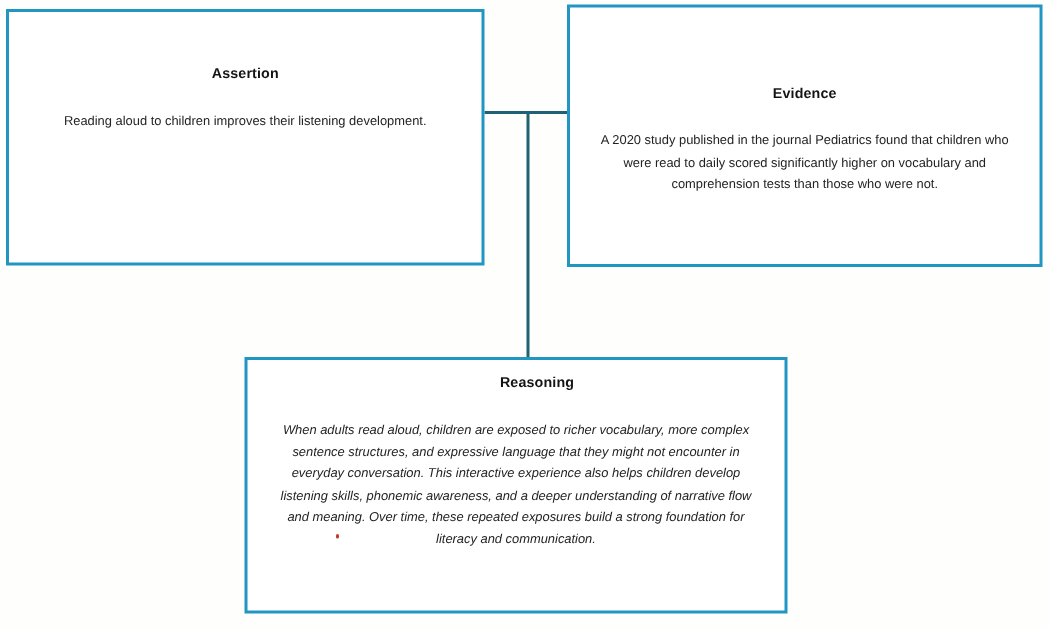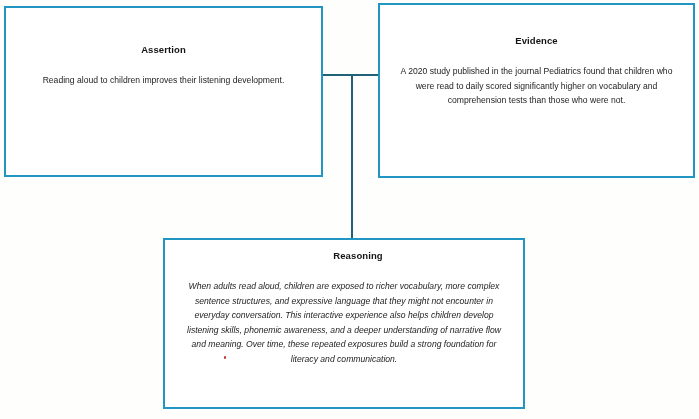--- a/index.html
+++ b/index.html
@@ -79,21 +79,21 @@
     font-size: 8.6px;
     font-weight: normal;
     color: #232323;
     line-height: 14.5px;
   }
 
   
   .node-assertion .node-title { margin-top: 36px; }
   .node-assertion .node-body  { margin: 17px 26px 0 26px; }
 
-  .node-evidence .node-title { margin-top: 30px; }
+  .node-evidence .node-title { margin-top: 52px; }
   .node-evidence .node-body  { margin: 17px 18px 15px 18px; }
 
   .node-reasoning .node-title { margin-top: 10px; padding-left: 28px; }
   .node-reasoning .node-body  { margin: 17px 18px 0 18px; font-style: italic; }
 
   
   .speck {
     position: absolute;
     left: 224px;
     top: 356px;

